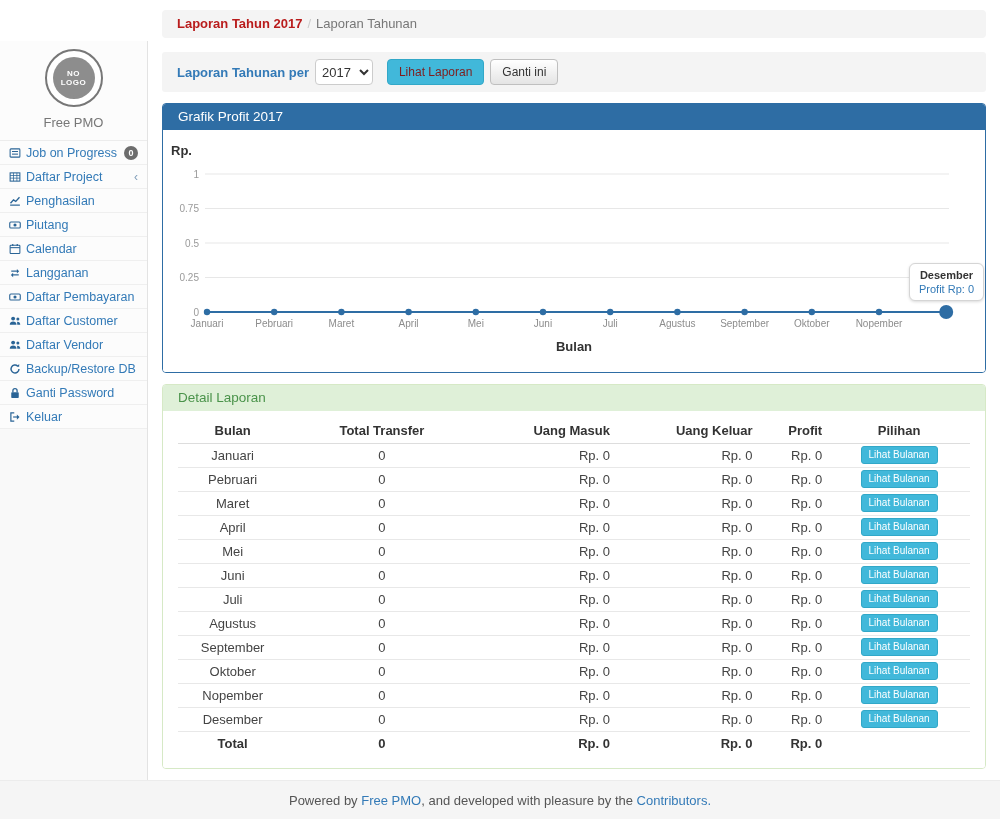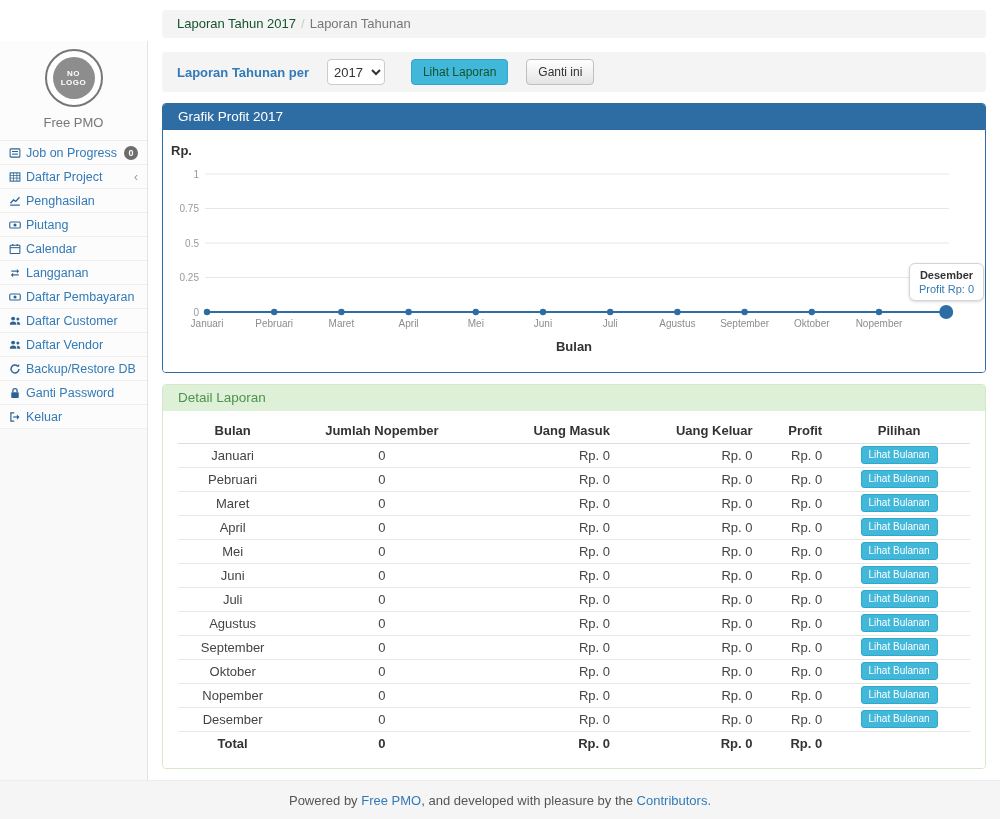--- a/index.html
+++ b/index.html
@@ -35,33 +35,33 @@
   .nav-badge {
     margin-left:auto; background:#6d6d6d; color:#fff; font-size:9px; font-weight:bold;
     min-width:14px; height:14px; line-height:14px; text-align:center; border-radius:8px; padding:0 4px;
   }
   .nav-chevron { margin-left:auto; color:#7f9db9; font-size:12px; line-height:1; }
   
   .content { margin-left:148px; height:780px; padding:10px 14px 0; position:relative; }
   .breadcrumb {
     background:#f4f4f4; border-radius:4px; height:28px; padding:6px 15px; font-size:13px; color:#777;
   }
-  .breadcrumb a { color:#14532d; text-decoration:none; }
+  .breadcrumb a { color:#b91c1c; text-decoration:none;font-weight:bold; }
   .crumb-sep { color:#ccc; margin:0 5px; }
   .toolbar {
     background:#f4f4f4; border-radius:3px; margin-top:14px; height:40px; padding:7px 15px;
-    display:flex; align-items:center;gap:12px;
+    display:flex; align-items:center;
   }
   .toolbar-label { color:#337ab7; font-weight:bold; font-size:13px; margin-right:6px; }
   .year-select {
     height:26px; width:58px; border:1px solid #ccc; border-radius:4px; background:#fff;
     font-size:13px; color:#333; font-family:inherit; margin-right:14px; padding:0 2px;
   }
   .btn { font-family:inherit; font-size:12px; border-radius:4px; height:26px; padding:0 11px; cursor:pointer; }
-  .btn-info { background:#41b8da; border:1px solid #32a8c8; color:#14532d; margin-right:6px; }
+  .btn-info { background:#41b8da; border:1px solid #32a8c8; color:#7f1d1d; margin-right:6px; }
   .btn-default { background:linear-gradient(#ffffff,#e4e4e4); border:1px solid #bfbfbf; color:#333; }
   
   .panel { margin-top:11px; border-radius:4px; }
   .panel-heading { height:26px; padding:5px 15px; font-size:13.5px; border-radius:3px 3px 0 0; }
   .panel-primary { border:1px solid #2e6da4; }
   .panel-primary .panel-heading { background:#2e6da4; color:#fff; }
   .panel-success { border:1px solid #d6e9c6; }
   .panel-success .panel-heading { background:#dff0d8; color:#4a934a; }
   .chart-body { background:#fff; height:242px; position:relative; border-radius:0 0 3px 3px; }
   .chart-tooltip {
@@ -301,21 +301,21 @@
           <col style="width:13.8%">
             <col style="width:23.9%">
             <col style="width:17.6%">
           <col style="width:18.0%">
             <col style="width:8.8%">
             <col style="width:17.9%">
         </colgroup>
         <thead>
             <tr id="table-head-row">
               <th class="al-c">Bulan</th>
-              <th class="al-c">Jumlah Nopember</th>
+              <th class="al-c">Total Transfer</th>
               <th class="al-r">Uang Masuk</th>
               <th class="al-r">Uang Keluar</th>
               <th class="al-r">Profit</th>
               <th class="al-c">Pilihan</th>
             </tr>
           </thead>
         <tbody id="table-body">
             <tr>
               <td class="al-c">Januari</td>
               <td class="al-c">0</td>

